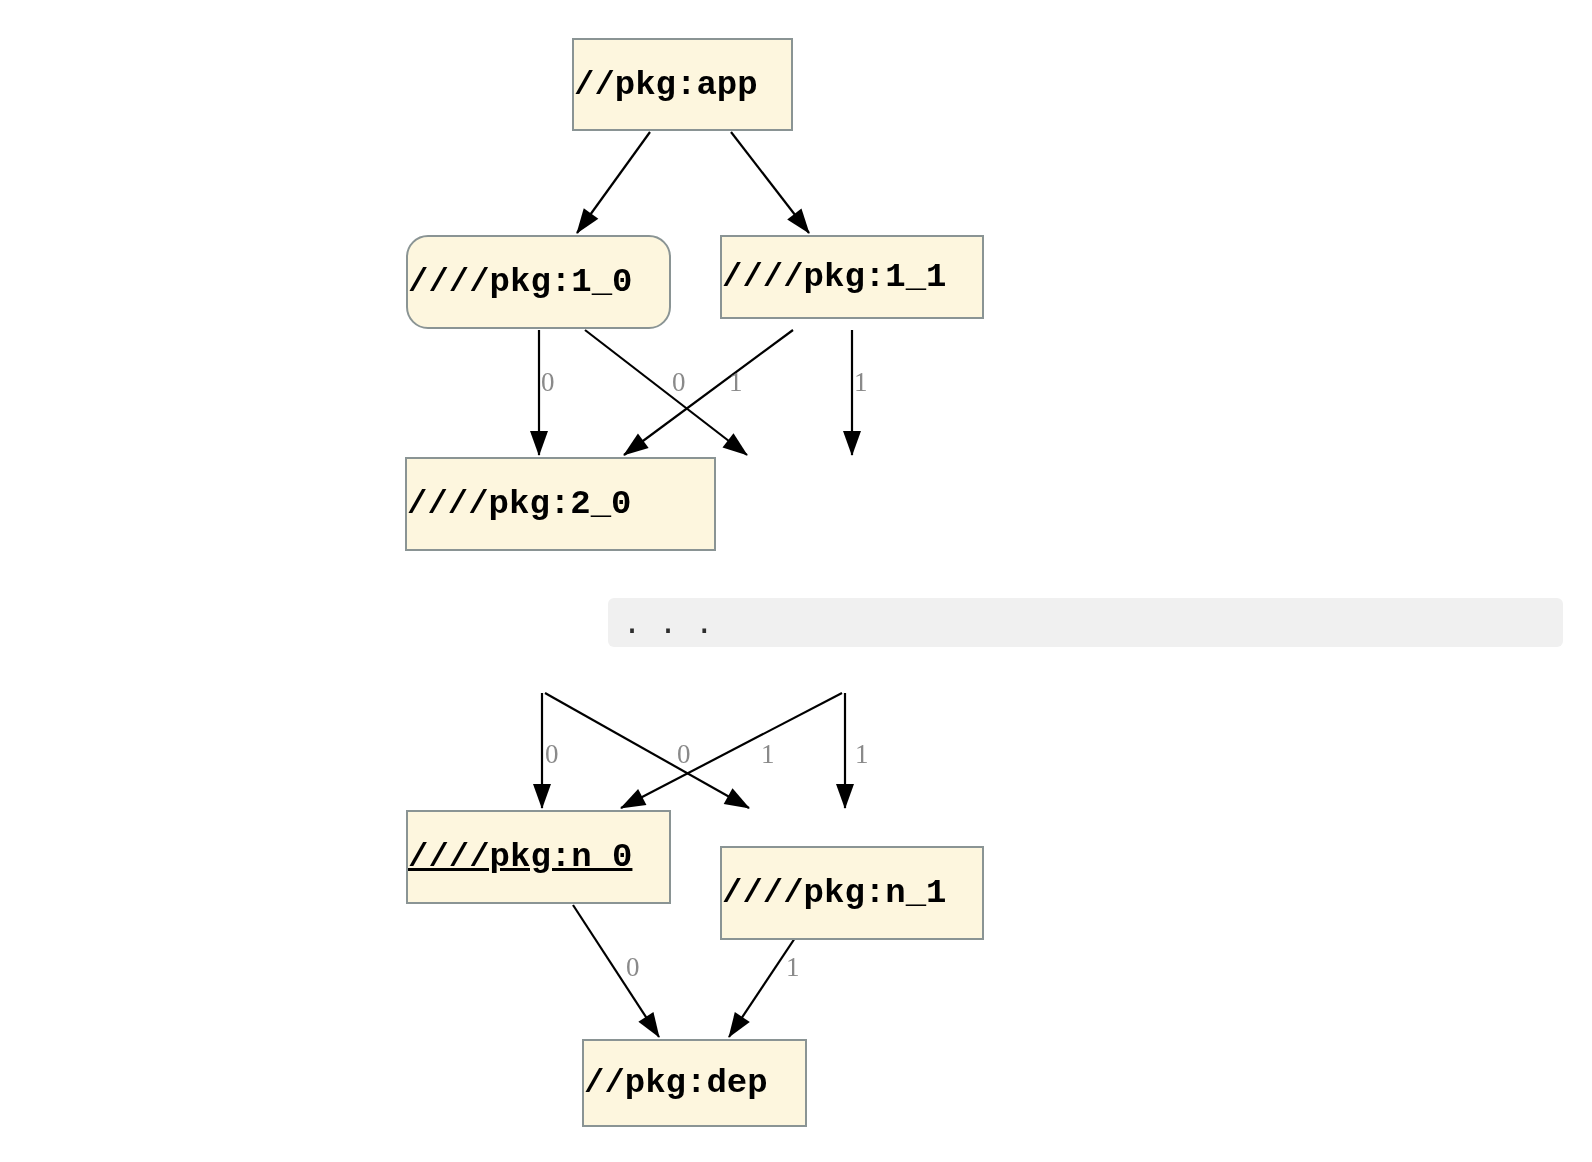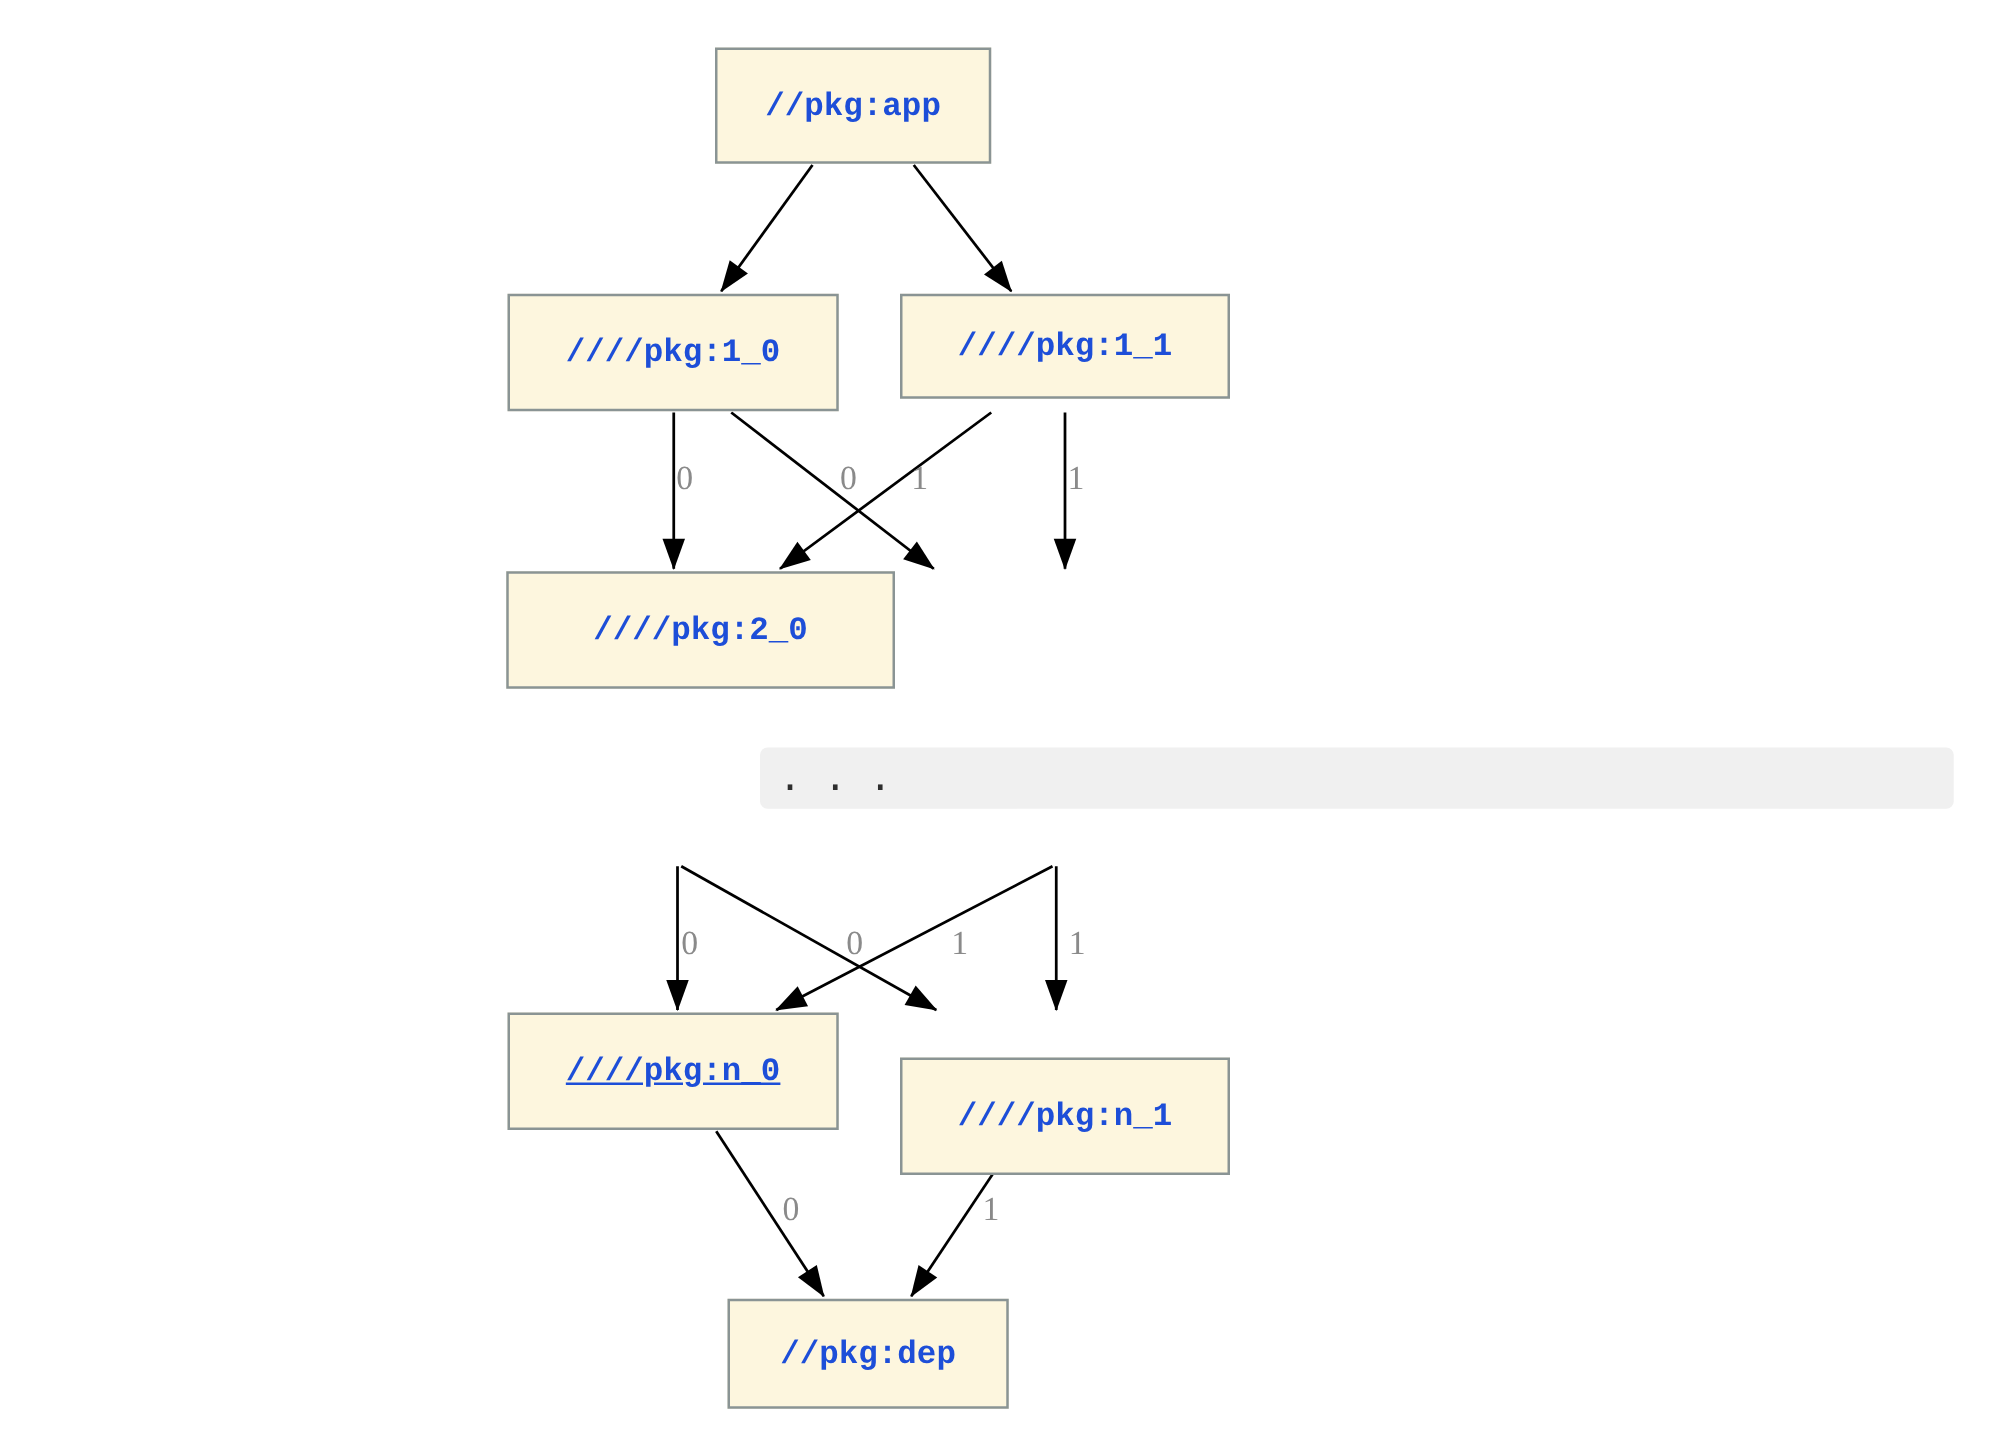--- a/index.html
+++ b/index.html
@@ -11,24 +11,24 @@
     font-family:"Liberation Sans", sans-serif;
   }
   .edges { position:absolute; left:0; top:0; }
   .edges path { stroke:var(--edge,#000); stroke-width:2.2; fill:none; }
   .edges marker path { fill:var(--edge,#000); stroke:none; }
   .node {
     position:absolute;
     box-sizing:border-box;
     background:var(--node-fill,#fdf6de);
     border:2px solid var(--node-border,#8a9494);
-    display:flex; align-items:center; justify-content:center;
+    display:flex; align-items:center; 
     font-family:"Liberation Mono", monospace;
-    font-size:26px; font-weight:bold;
-    color:#1d4ed8;
+    font-size:34px; font-weight:bold;
+    color:#000000;
     white-space:nowrap;
   }
   .edge-label {
     position:absolute;
     font-family:"Liberation Serif", serif;
     font-size:27px; line-height:1;
     color:var(--edge-label,#8a8a8a);
   }
   .band {
     position:absolute;
@@ -69,21 +69,21 @@
       <path d="M845,693 L845,808" marker-end="url(#arrow)"></path>
 
       <path d="M573,905 L659,1037" marker-end="url(#arrow)"></path>
       <path d="M817,905 L729,1037" marker-end="url(#arrow)"></path>
     </g>
   </svg>
 
   <div class="node" style="left:572px; top:38px;  width:221px; height:93px;">
     <span>//pkg:app</span>
   </div>
-  <div class="node" style="left:406px; top:235px; width:265px; height:94px;">
+  <div class="node" style="left:406px; top:235px; width:265px; height:94px;border-radius:22px;">
     <span>////pkg:1_0</span>
   </div>
   <div class="node" style="left:720px; top:235px; width:264px; height:84px;">
     <span>////pkg:1_1</span>
   </div>
   <div class="node" style="left:405px; top:457px; width:311px; height:94px;">
     <span>////pkg:2_0</span>
   </div>
   <div class="node" style="left:406px; top:810px; width:265px; height:94px;text-decoration:underline;">
     <span>////pkg:n_0</span>

